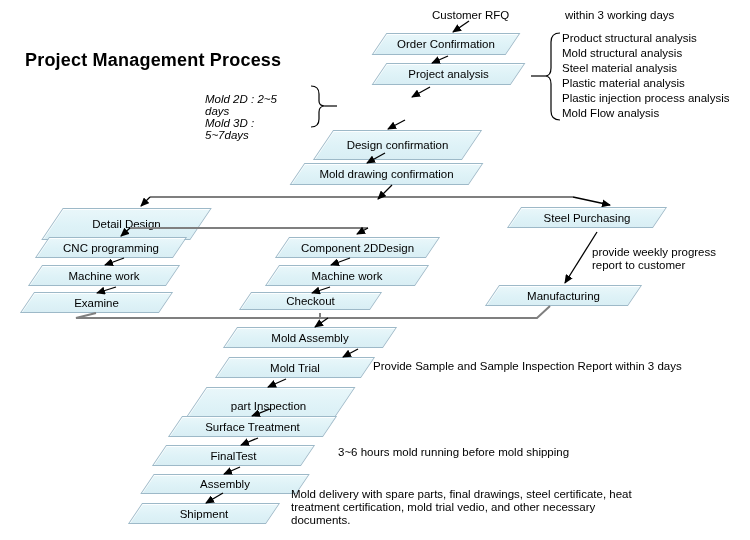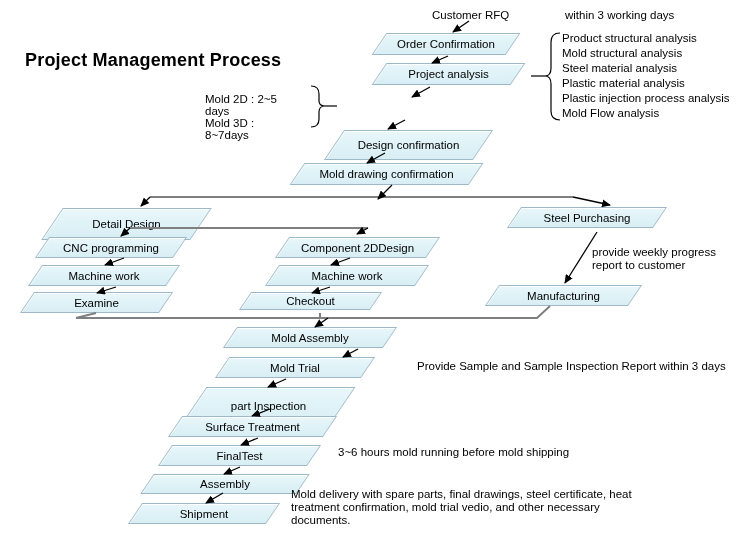--- a/index.html
+++ b/index.html
@@ -21,21 +21,21 @@
     box-shadow:inset 1px 1px 0 rgba(255,255,255,.85);
   }
   .node .lbl{
     position:relative;width:100%;height:100%;
     display:flex;align-items:center;justify-content:center;
     font-size:11.5px;white-space:nowrap;z-index:2;
   }
   .txt{position:absolute;font-size:11.5px;white-space:nowrap;z-index:3;line-height:13px;}
   .txt div{white-space:nowrap;}
   .list{line-height:15px;}
-  .note{line-height:12px;}
+  .note{line-height:12px;font-style:italic;}
   svg.wires{position:absolute;left:0;top:0;z-index:4;pointer-events:none;}
 </style>
 </head>
 <body>
 
 <div id="canvas">
 
   <div class="title">Project Management Process</div>
 
   <div class="txt" style="left:432px;top:9px;">Customer RFQ</div>
@@ -47,46 +47,46 @@
     <div>Steel material analysis</div>
     <div>Plastic material analysis</div>
     <div>Plastic injection process analysis</div>
     <div>Mold Flow analysis</div>
   </div>
 
   <div class="txt note" style="left:205px;top:93px;">
     <div>Mold 2D : 2~5</div>
     <div>days</div>
     <div>Mold 3D :</div>
-    <div>8~7days</div>
+    <div>5~7days</div>
   </div>
 
   <div class="txt" style="left:592px;top:246px;">
     <div>provide weekly progress</div>
     <div>report to customer</div>
   </div>
 
-  <div class="txt" style="left:373px;top:360px;margin-left:44px;">Provide Sample and Sample Inspection Report within 3 days</div>
+  <div class="txt" style="left:373px;top:360px;">Provide Sample and Sample Inspection Report within 3 days</div>
   <div class="txt" style="left:338px;top:446px;">3~6 hours mold running before mold shipping</div>
 
   <div class="txt" style="left:291px;top:488px;">
     <div>Mold delivery with spare parts, final drawings, steel certificate, heat</div>
-    <div>treatment confirmation, mold trial vedio,  and other necessary</div>
+    <div>treatment certification, mold trial vedio,  and other necessary</div>
     <div>documents.</div>
   </div>
 
   <div class="node" style="left:379px;top:33px;width:134px;height:22px">
     <div class="bg"></div>
     <div class="lbl">Order Confirmation</div>
   </div>
   <div class="node" style="left:379px;top:63px;width:139px;height:22px">
     <div class="bg"></div>
     <div class="lbl">Project analysis</div>
   </div>
-  <div class="node" style="left:334px;top:130px;width:149px;height:30px">
+  <div class="node" style="left:323px;top:130px;width:149px;height:30px">
     <div class="bg"></div>
     <div class="lbl">Design confirmation</div>
   </div>
   <div class="node" style="left:297px;top:163px;width:179px;height:22px">
     <div class="bg"></div>
     <div class="lbl">Mold drawing confirmation</div>
   </div>
   <div class="node" style="left:52px;top:208px;width:149px;height:32px">
     <div class="bg"></div>
     <div class="lbl">Detail Design</div>
@@ -132,21 +132,21 @@
     <div class="lbl">Mold Trial</div>
   </div>
   <div class="node" style="left:194px;top:387px;width:149px;height:37px">
     <div class="bg"></div>
     <div class="lbl">part Inspection</div>
   </div>
   <div class="node" style="left:175px;top:416px;width:155px;height:21px">
     <div class="bg"></div>
     <div class="lbl">Surface Treatment</div>
   </div>
-  <div class="node" style="left:165px;top:445px;width:149px;height:21px">
+  <div class="node" style="left:159px;top:445px;width:149px;height:21px">
     <div class="bg"></div>
     <div class="lbl">FinalTest</div>
   </div>
   <div class="node" style="left:147px;top:474px;width:156px;height:20px">
     <div class="bg"></div>
     <div class="lbl">Assembly</div>
   </div>
   <div class="node" style="left:135px;top:503px;width:138px;height:21px">
     <div class="bg"></div>
     <div class="lbl">Shipment</div>

